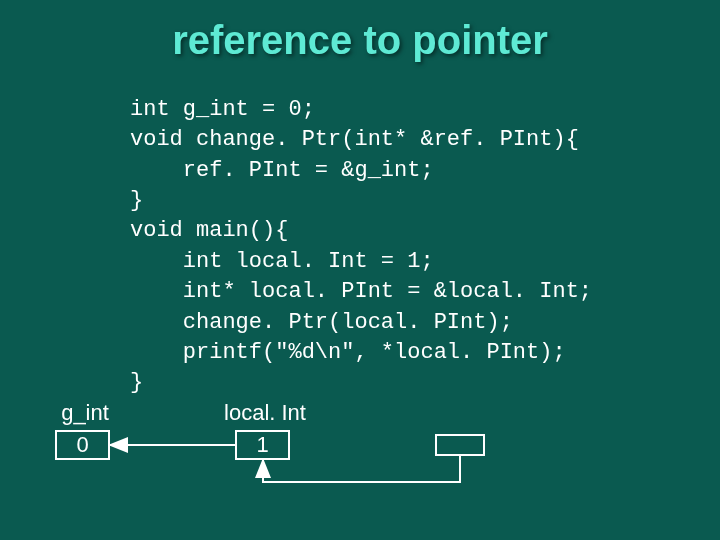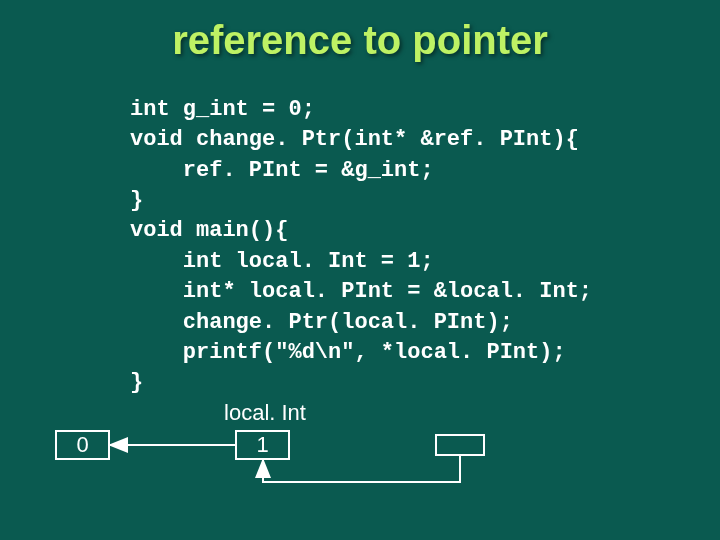--- a/index.html
+++ b/index.html
@@ -14,35 +14,35 @@
   }
   .slide {
     width: 100%;
     height: 100%;
     position: relative;
   }
   .title {
     text-align: center;
     font-size: 40px;
     font-weight: bold;
-    color: #bef264;
+    color: #5eead4;
     padding-top: 18px;
     text-shadow: 2px 2px 4px rgba(0,0,0,0.5);
     letter-spacing: 0px;
   }
   .code-block {
     font-family: "Courier New", monospace;
     font-size: 22px;
     color: #ffffff;
     white-space: pre;
     position: absolute;
     left: 130px;
     top: 95px;
     line-height: 1.38;
-    font-weight: bold;
+    font-weight: normal;
   }
   .diagram {
     position: absolute;
     bottom: 45px;
     left: 55px;
     width: 620px;
     height: 95px;
   }
   .var-label {
     position: absolute;
@@ -87,20 +87,21 @@
 }
 void main(){
     int local. Int = 1;
     int* local. PInt = &amp;local. Int;
     change. Ptr(local. PInt);
     printf("%d\n", *local. PInt);
 }</div>
 
   <div class="diagram">
 
+    <div class="var-label" style="left:0px; top:0px; width:60px;">g_int</div>
     <div class="var-box" style="left:0px; top:30px; width:55px;">
       <span>0</span>
     </div>
 
     <div class="var-label" style="left:155px; top:0px; width:110px;text-align:center;">local. Int</div>
     <div class="var-box" style="left:180px; top:30px; width:55px;">
       <span>1</span>
     </div>
 
 

